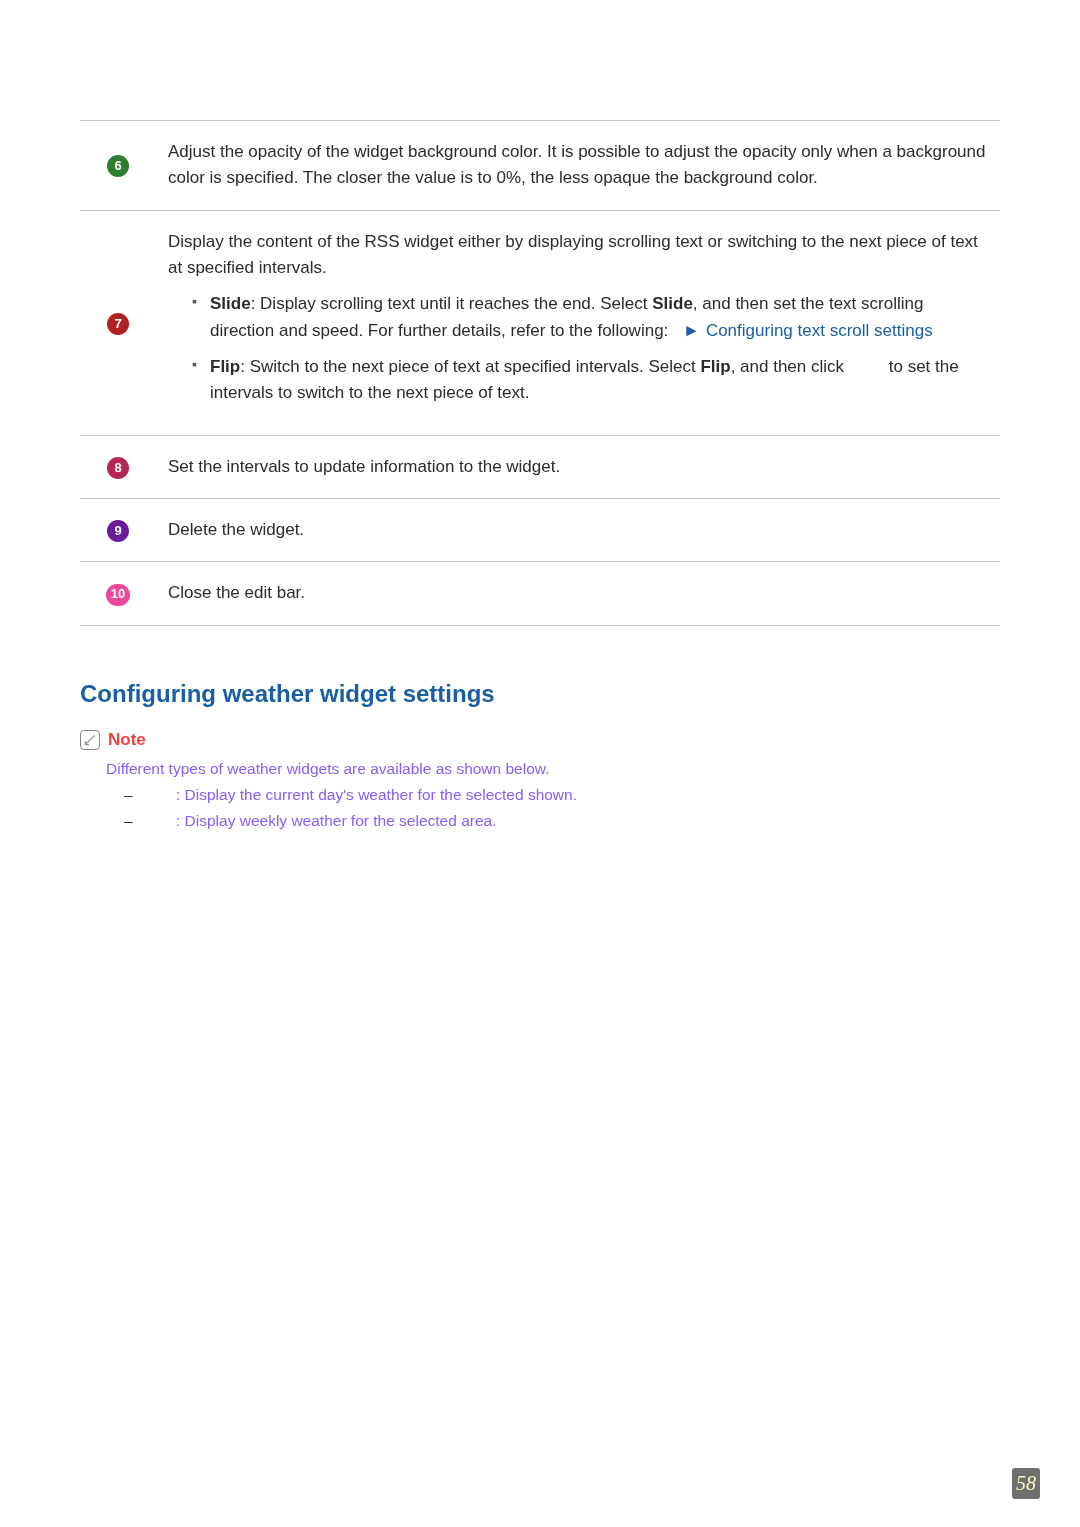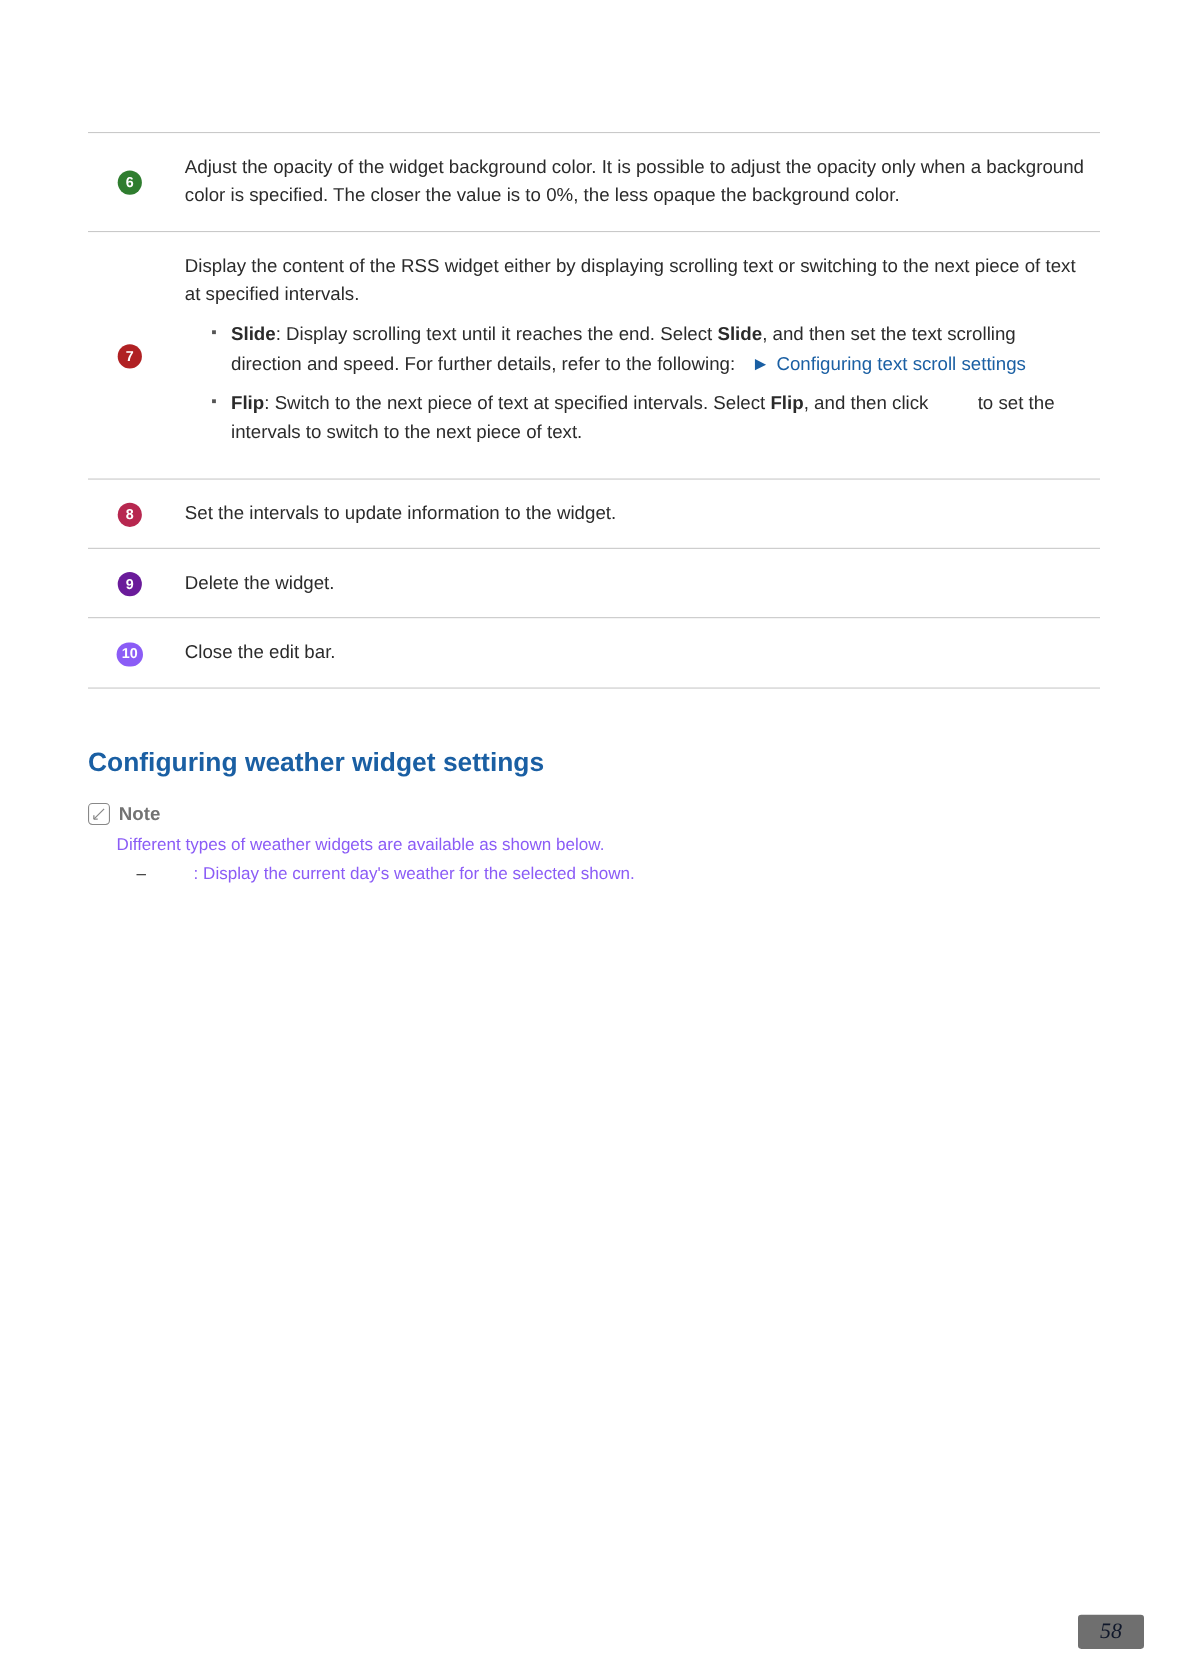--- a/index.html
+++ b/index.html
@@ -32,21 +32,21 @@
     padding: 0 5px;
     border-radius: 11px 11px 11px 11px;
     font-size: 13px;
     font-weight: 700;
     color: #fff;
   }
   .badge.green { background: #2f7d2f; }
   .badge.red   { background: #b02123; }
   .badge.pink  { background: #b7274f; }
   .badge.purple{ background: #6a1b9a; }
-  .badge.blue  { background: #8b5cf6; }
+  .badge.blue  { background: #ec4899; }
 
   .content-block { }
   .intro { margin-bottom: 2px; }
   ul.sq { list-style: none; padding-left: 24px; margin-top: 4px; }
   ul.sq > li { position: relative; padding-left: 18px; margin: 10px 0; }
   ul.sq > li::before {
     content: "▪";
     position: absolute;
     left: 0;
     top: 0;
@@ -65,41 +65,41 @@
   }
   .para { margin-top: 10px; font-size: 17px; color: #222; }
 
   .note-row { display: flex; align-items: center; margin-top: 22px; }
   .note-icon {
     width: 20px; height: 20px; border: 1.5px solid #888; border-radius: 4px;
     display: inline-flex; align-items: center; justify-content: center;
     color: #888; font-size: 13px; font-weight: 600; margin-right: 8px;
     transform: rotate(0deg);
   }
-  .note-label { color: #737373; font-weight: 700; font-size: 17px; }
+  .note-label { color: #ef4444; font-weight: 700; font-size: 17px; }
 
   .note-body { margin-top: 10px; padding-left: 26px; font-size: 15.5px; color: #8b5cf6; }
   ul.dash { list-style: none; padding-left: 18px; margin-top: 8px; }
   ul.dash > li { position: relative; padding-left: 34px; margin: 8px 0; }
   ul.dash > li::before {
     content: "–";
     position: absolute; left: 0; top: 0; color: #333;
   }
   ul.dash > li .gap { display:inline-block; width:18px; }
 
   .page-num {
     position: absolute;
     right: 40px;
     bottom: 28px;
     background: #6f6f6f;
-    color: #0f172a;
+    color: #fef9c3;
     font-style: italic;
     font-family: Georgia, "Times New Roman", serif;
     font-size: 20px;
-    padding: 4px 20px;
+    padding: 4px 4px;
     border-radius: 3px;
   }
 </style>
 </head>
 <body>
 
 <div class="page">
 
   <table class="desc">
     <tbody>
@@ -171,17 +171,18 @@
           <path d="M4 20 L10 20"></path>
       </svg>
     </span>
     <span class="note-label">Note</span>
   </div>
 
   <div class="note-body">
     <div>Different types of weather widgets are available as shown below.</div>
     <ul class="dash">
       <li><span class="gap"></span><span>: Display the current day's weather for the selected shown.</span></li>
+      <li><span class="gap"></span><span>: Display weekly weather for the selected area.</span></li>
     </ul>
   </div>
 
   <div class="page-num">58</div>
 </div>
 
 </body></html>

